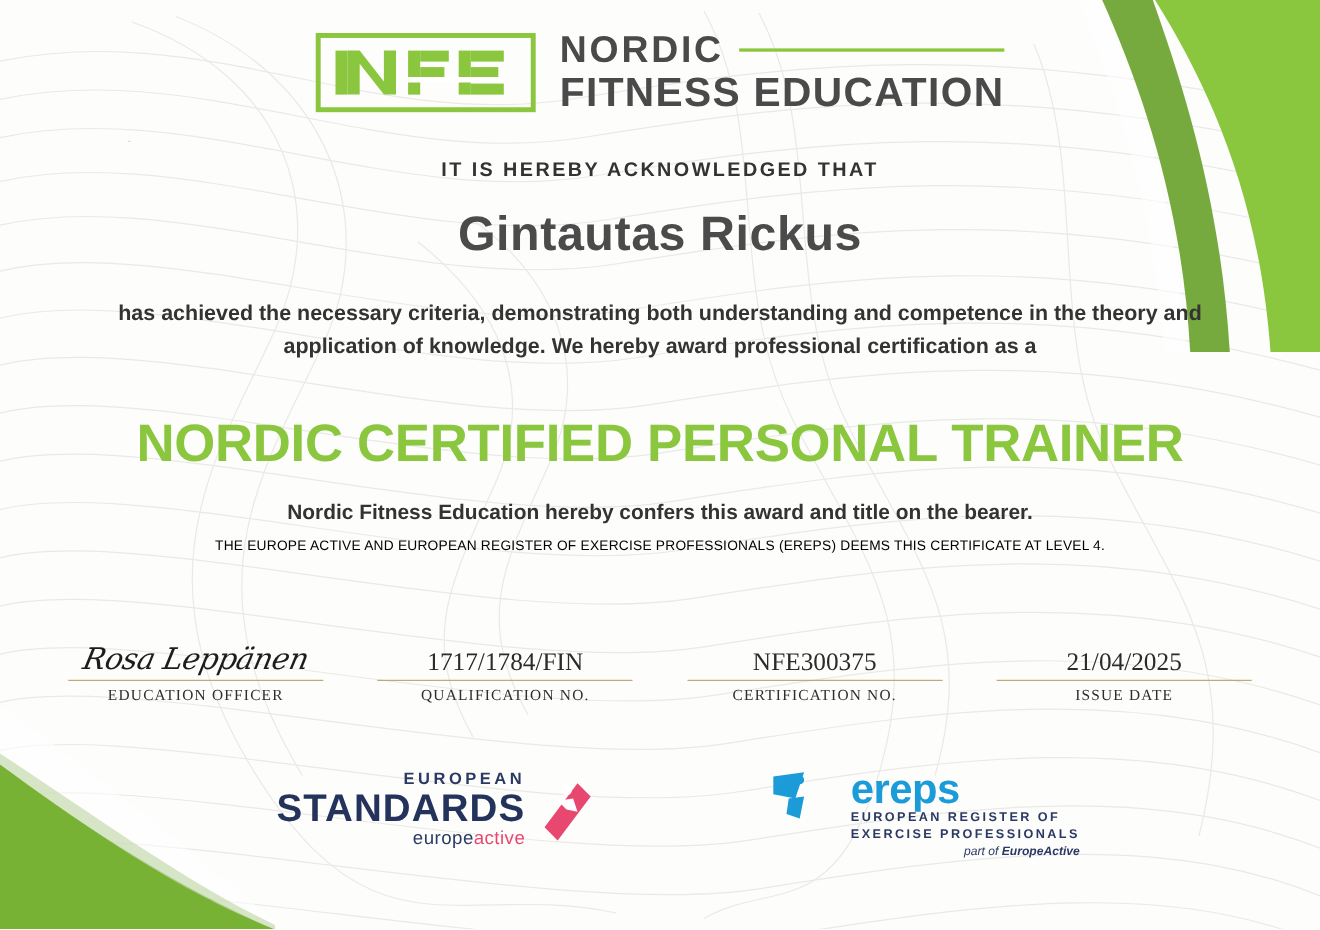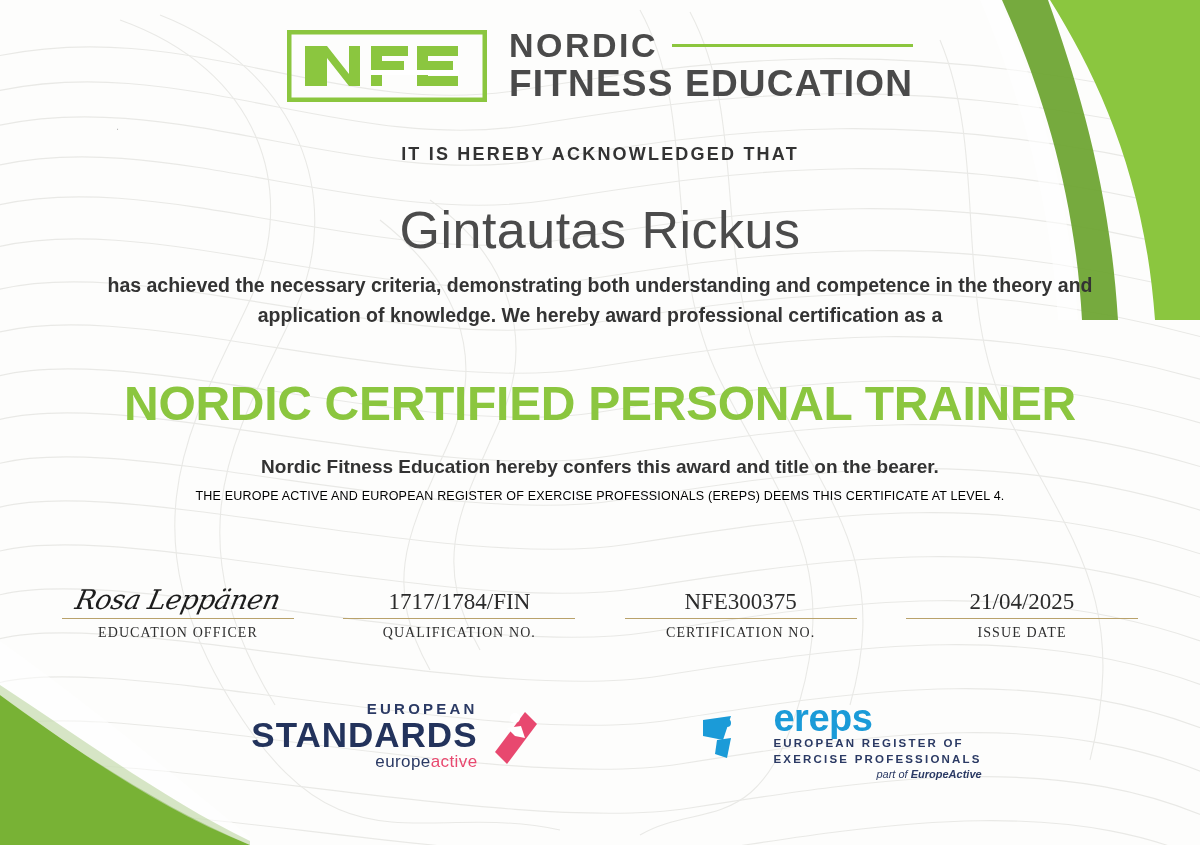--- a/index.html
+++ b/index.html
@@ -91,25 +91,25 @@
     top: 144px;
     width: 100%;
     text-align: center;
     font-size: 18px;
     font-weight: bold;
     letter-spacing: 2.2px;
     color: #333333;
   }
   .recipient {
     position: absolute;
-    top: 200px;
-    width: 100%;
-    text-align: center;
-    font-size: 52px;
-    font-weight: normal;
+    top: 188px;
+    width: 100%;
+    text-align: center;
+    font-size: 44px;
+    font-weight: bold;
     color: #4b4b4b;
     letter-spacing: 0.5px;
   }
   .paragraph {
     position: absolute;
     top: 270px;
     left: 50%;
     transform: translateX(-50%);
     width: 1010px;
     text-align: center;
@@ -219,21 +219,21 @@
     line-height: 1.05;
   }
   .ea-sub {
     font-size: 17px;
     letter-spacing: 0.4px;
     margin-top: -2px;
   }
   .ea-sub .eu { color: #2b3a64; }
   .ea-sub .ac { color: #e8486f; }
 
-  .ereps-logo { display: flex; align-items: center; gap: 24px; }
+  .ereps-logo { display: flex; align-items: flex-start; gap: 24px; }
   .ereps-text { }
   .ereps-word {
     font-size: 38px;
     font-weight: bold;
     color: #1b9bd8;
     line-height: 0.95;
     letter-spacing: -0.5px;
   }
   .ereps-line1, .ereps-line2 {
     font-size: 11.5px;

